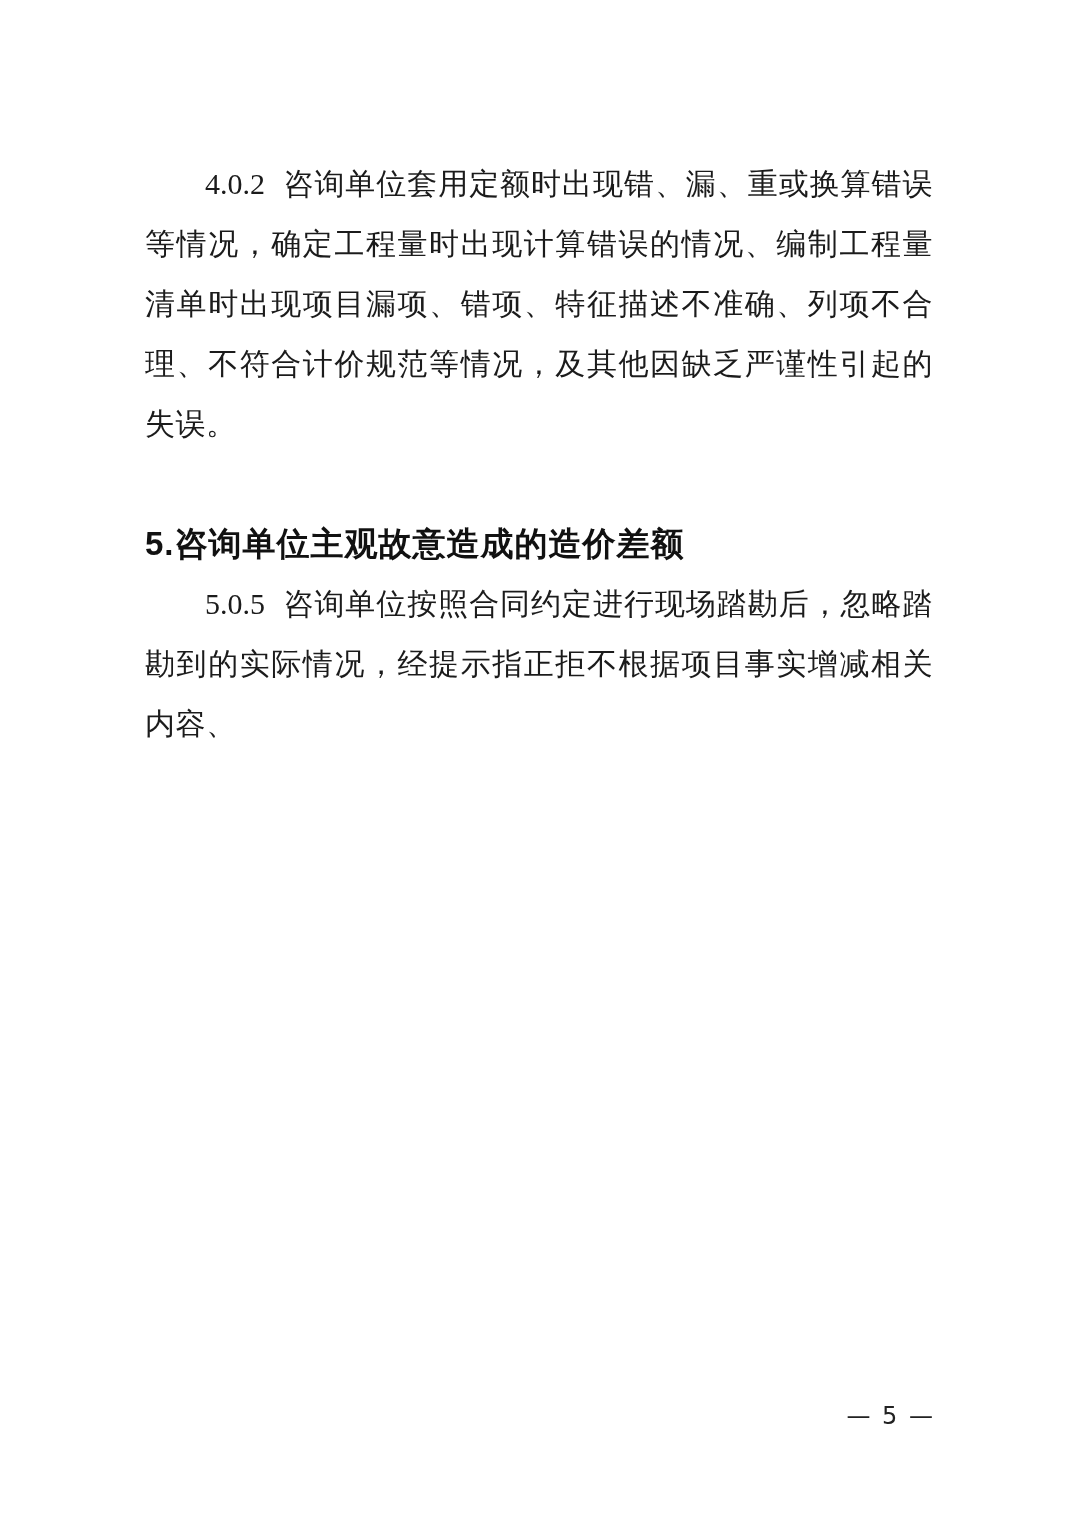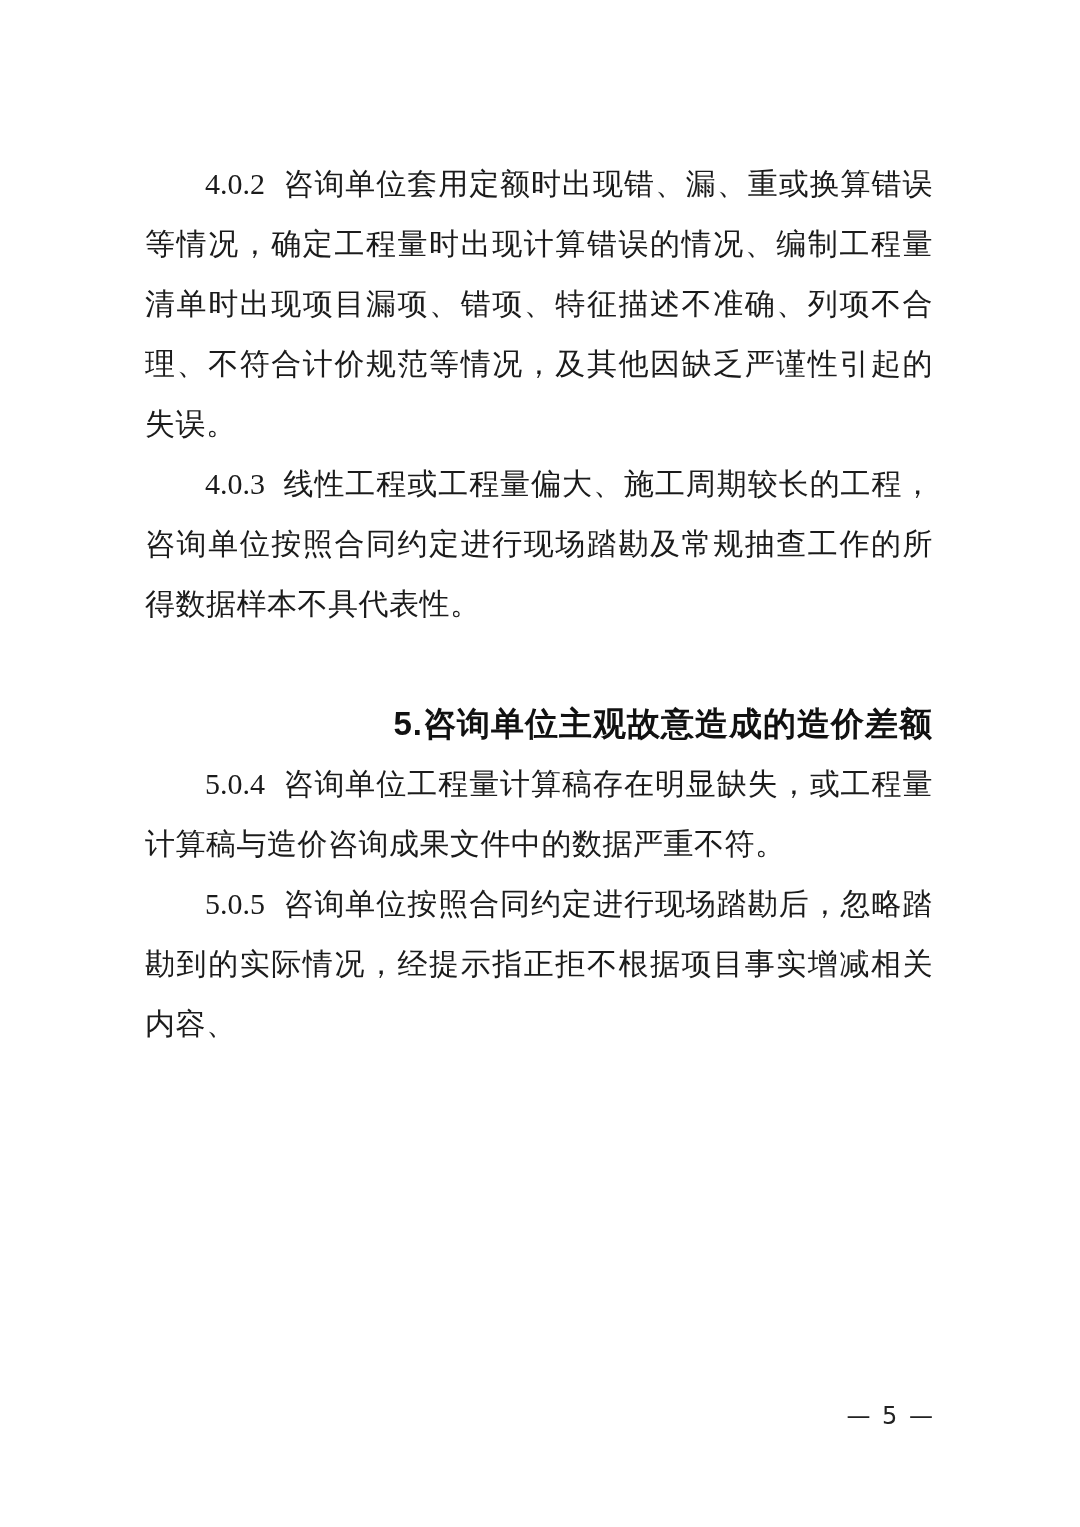--- a/index.html
+++ b/index.html
@@ -37,21 +37,21 @@
     margin-right: 0.6em;
     letter-spacing: 0;
   }
   .section-heading {
     margin: 60px 0 0 0;
     font-family: "Liberation Sans", "DejaVu Sans", sans-serif;
     font-weight: 700;
     font-size: 33px;
     line-height: 60px;
     color: #111111;
-    text-align: right;
+    text-align: left;
     text-indent: 0;
     letter-spacing: 1px;
   }
   .page-footer {
     position: absolute;
     top: 1398px;
     right: 145px;
     font-family: "DejaVu Sans", "Liberation Sans", sans-serif;
     font-size: 24px;
     line-height: 36px;
@@ -60,28 +60,26 @@
   }
 </style>
 </head>
 <body>
 
 <div class="page">
   <main class="content">
 
     <p class="body-para"><span class="clause-num">4.0.2</span><span>咨询单位套用定额时出现错、漏、重或换算错误等情况，确定工程量时出现计算错误的情况、编制工程量清单时出现项目漏项、错项、特征描述不准确、列项不合理、不符合计价规范等情况，及其他因缺乏严谨性引起的失误。</span></p>
 
-    <p class="body-para"><span class="clause-num">4.0.3</span><span>线性工程或工程量偏大、施工周期较长的工程，咨询单位按照合同约定进行现场踏勘及常规抽查工作的所得数据样本不具代表性。</span></p>
 
     <h2 class="section-heading">5.咨询单位主观故意造成的造价差额</h2>
 
 
 
 
 
-    <p class="body-para"><span class="clause-num">5.0.4</span><span>咨询单位工程量计算稿存在明显缺失，或工程量计算稿与造价咨询成果文件中的数据严重不符。</span></p>
 
     <p class="body-para"><span class="clause-num">5.0.5</span><span>咨询单位按照合同约定进行现场踏勘后，忽略踏勘到的实际情况，经提示指正拒不根据项目事实增减相关内容、</span></p>
 
   </main>
 
   <footer class="page-footer">— 5 —</footer>
 </div>
 
 </body></html>

